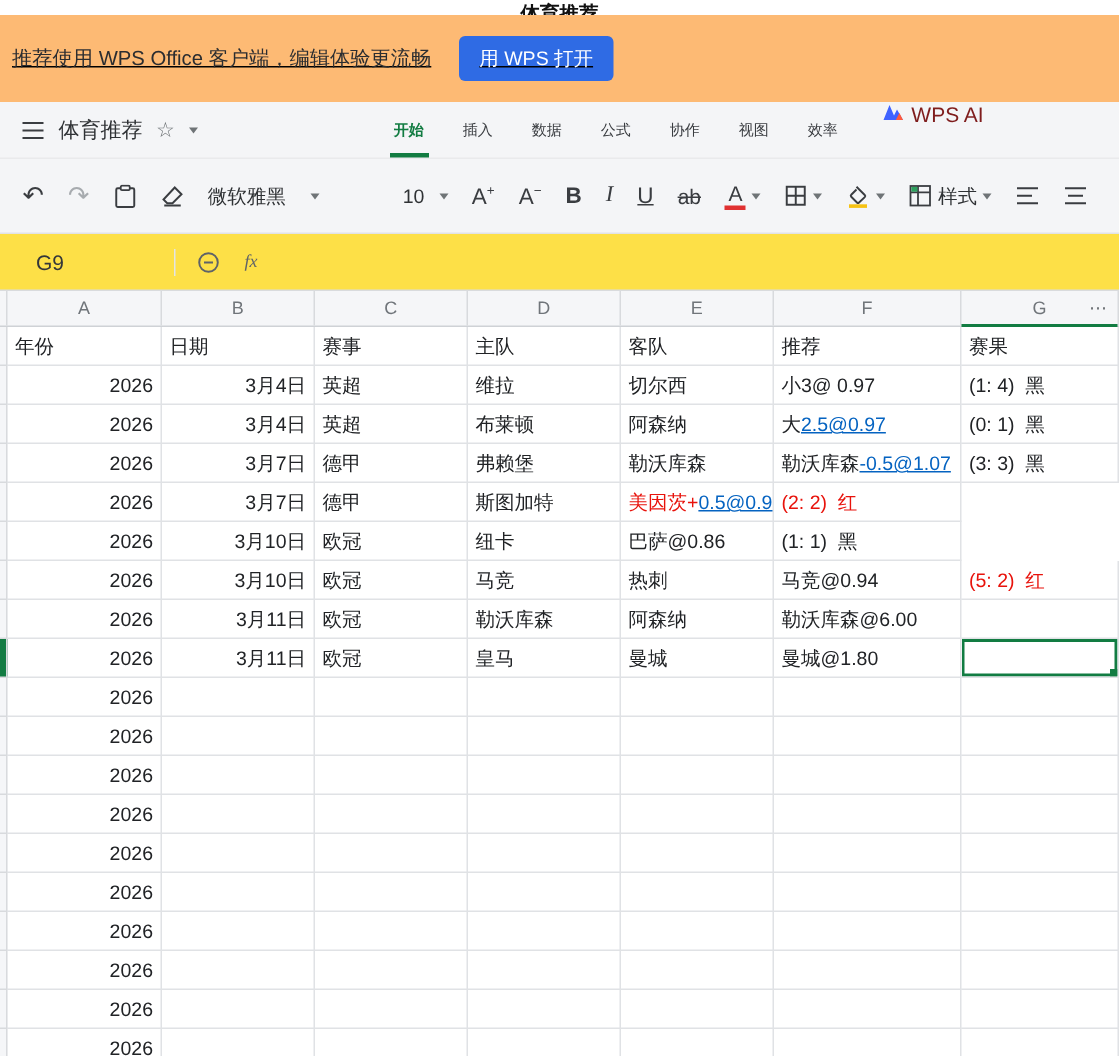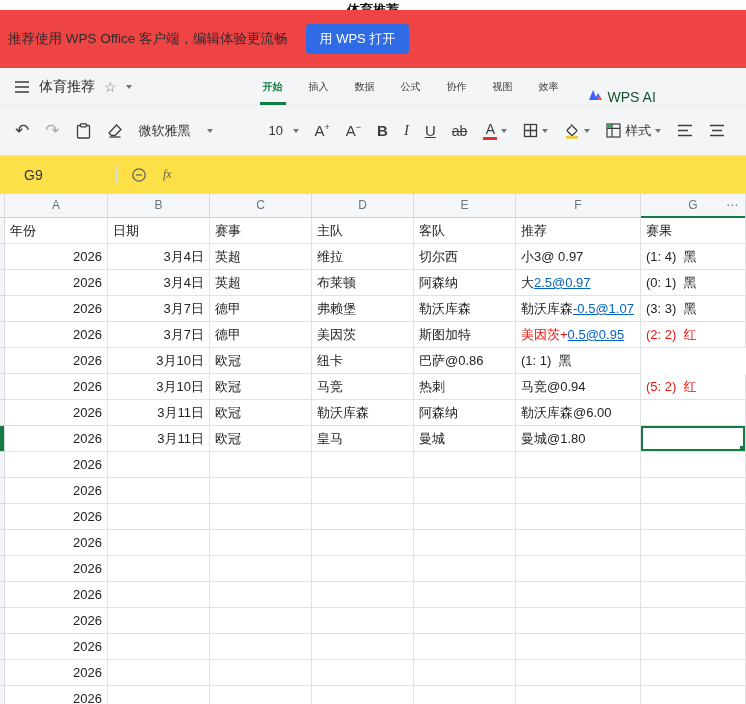--- a/index.html
+++ b/index.html
@@ -5,38 +5,38 @@
   *{margin:0;padding:0;box-sizing:border-box;}
   html,body{width:746px;height:704px;overflow:hidden;background:#fff;
     font-family:"Liberation Sans","DejaVu Sans",sans-serif;}
   :root{--green:#127c42;--link:#0563c1;--red:#e8130c;--btn-blue:#2f6be4;}
 
   
   .top-strip{height:10px;overflow:hidden;text-align:center;background:#fff;}
   .top-strip span{display:inline-block;font-size:13px;line-height:18px;margin-top:-9px;font-weight:600;color:#111;}
 
   
-  .banner{height:58px;display:flex;align-items:center;padding:0 8px;background:#ef4444;}
+  .banner{height:58px;display:flex;align-items:center;padding:0 8px;background:#fdba74;text-decoration:underline;}
   .banner-msg{font-size:13.5px;color:#2b2d30;}
   .open-btn{margin-left:18px;background:var(--btn-blue);color:#fff;font-size:13px;
     padding:6px 14px;border-radius:4px;border:none;cursor:pointer;white-space:nowrap;}
 
   
   .menubar{height:38px;background:#f4f5f7;display:flex;align-items:stretch;padding:0 14px;
     border-bottom:1px solid #e9eaec;position:relative;}
   .mb-left{display:flex;align-items:center;gap:9px;}
   .doc-title{font-size:14px;color:#2f3235;}
   .star{font-size:14px;color:#6f7477;}
   .chev{width:0;height:0;border-left:3.5px solid transparent;border-right:3.5px solid transparent;
     border-top:4px solid #6f7477;display:inline-block;}
   .tabs{display:flex;margin-left:118px;align-items:stretch;}
   .tab{font-size:10px;color:#3a3d41;padding:0 13px;display:flex;align-items:center;position:relative;cursor:pointer;}
   .tab.active{color:var(--green);font-weight:600;}
   .tab.active::after{content:'';position:absolute;left:10px;right:10px;bottom:0;height:3px;background:var(--green);}
-  .ai-tab{display:flex;align-items:flex-end;gap:5px;margin-left:16px;font-size:14px;color:#14532d;cursor:pointer;}
+  .ai-tab{display:flex;align-items:flex-start;gap:5px;margin-left:16px;font-size:14px;color:#7f1d1d;cursor:pointer;}
 
   
   .toolbar{height:50px;background:#f4f5f7;display:flex;align-items:center;gap:16px;
     padding:0 15px;border-bottom:1px solid #e2e3e5;overflow:hidden;white-space:nowrap;}
   .tbtn{display:flex;align-items:center;gap:4px;color:#3a3d41;cursor:pointer;flex:none;}
   .glyph{font-size:17px;line-height:1;color:#3a3d41;}
   .glyph.dim{color:#a7abaf;}
   .font-sel{font-size:13px;color:#2f3235;width:74px;display:flex;justify-content:space-between;align-items:center;}
   .size-sel{font-size:13px;color:#2f3235;width:30px;display:flex;justify-content:space-between;align-items:center;margin-left:40px;}
   .big-a{font-size:15px;color:#3a3d41;}
@@ -260,21 +260,20 @@
         <div class="cell">弗赖堡</div>
         <div class="cell">勒沃库森</div>
         <div class="cell"><span class="seg">勒沃库森</span><span class="seg link">-0.5@1.07</span></div>
         <div class="cell">(3: 3)  黑</div>
       </div>
       <div class="grow">
         <div class="cell strip"></div>
         <div class="cell num">2026</div>
         <div class="cell num">3月7日</div>
         <div class="cell">德甲</div>
-        <div class="cell">美因茨</div>
         <div class="cell">斯图加特</div>
         <div class="cell"><span class="seg red">美因茨+</span><span class="seg link">0.5@0.95</span></div>
         <div class="cell red">(2: 2)  红</div>
       </div>
       <div class="grow">
         <div class="cell strip"></div>
         <div class="cell num">2026</div>
         <div class="cell num">3月10日</div>
         <div class="cell">欧冠</div>
         <div class="cell">纽卡</div>

